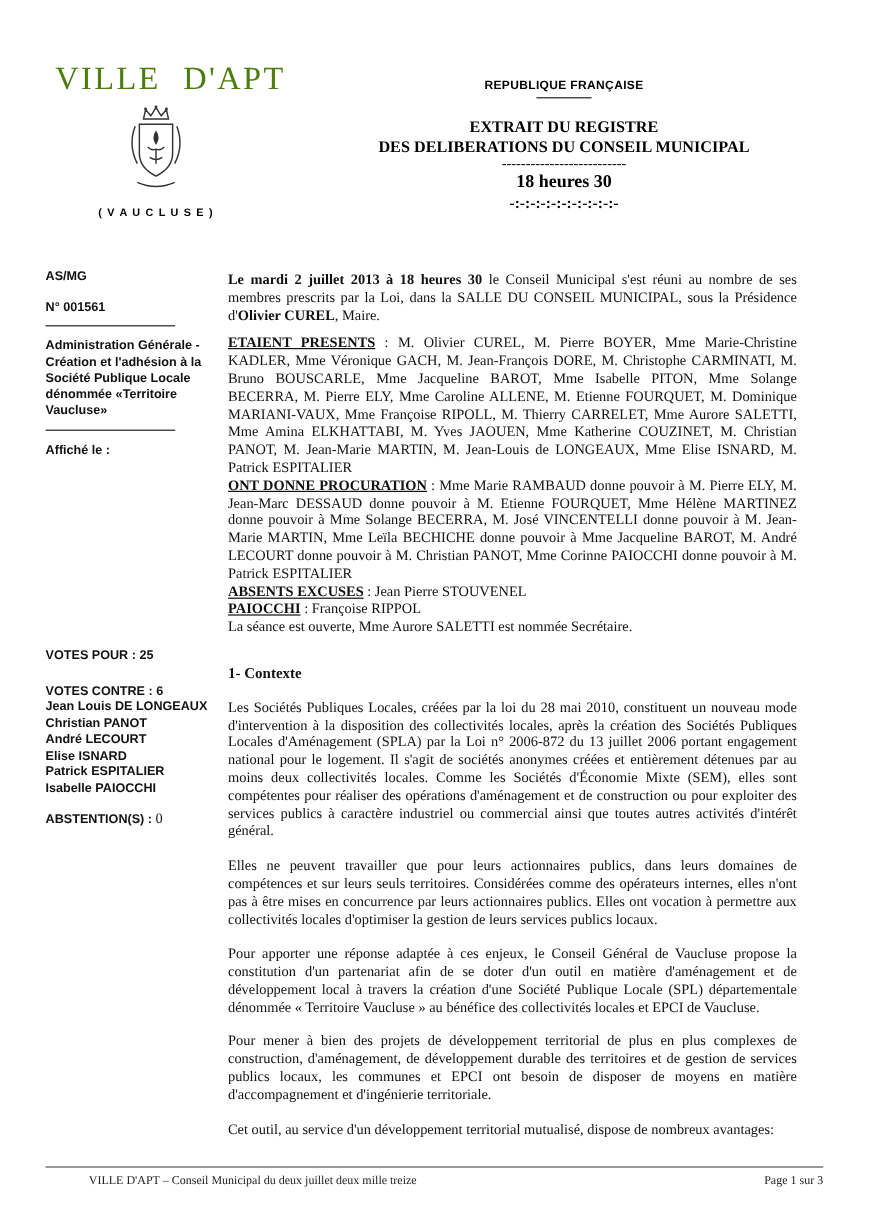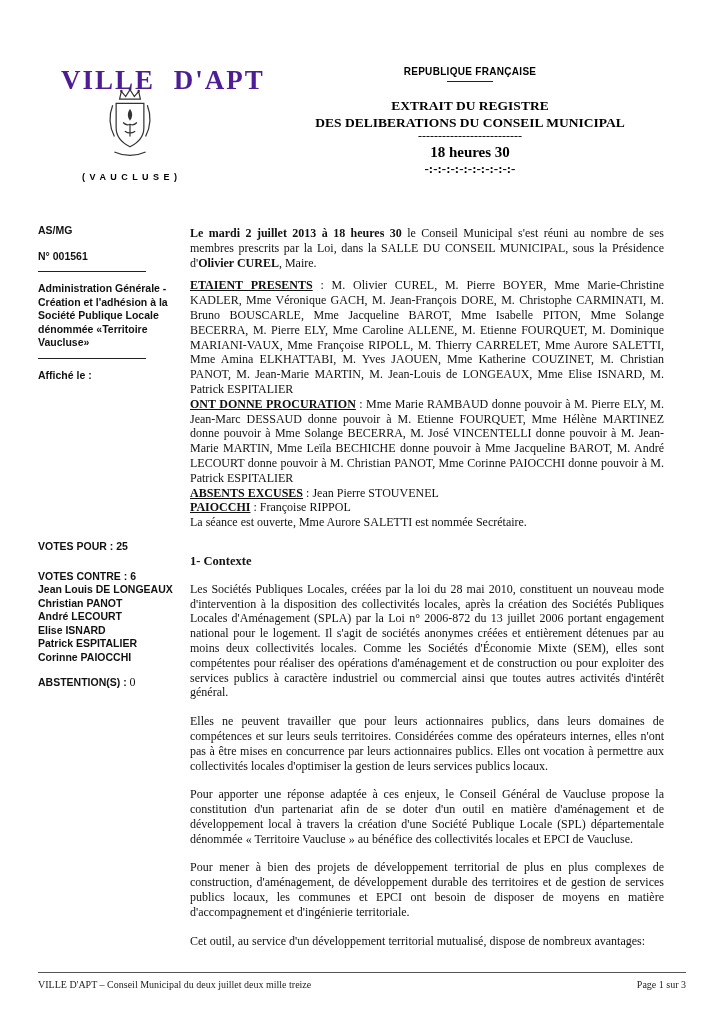--- a/index.html
+++ b/index.html
@@ -11,27 +11,27 @@
     overflow: hidden;
     font-family: "Liberation Serif", serif;
     color: #111111;
   }
 
   
   .city-title {
     position: absolute;
     left: 46px;
     top: 50px;
-    margin: 15px;
+    margin: 0;
     font-family: "Liberation Serif", serif;
     font-size: 27px;
-    font-weight: bold;
+    font-weight: normal;
     letter-spacing: 2px;
     word-spacing: 10px;
-    color: #4c1d95;
+    color: #4d7c0f;
   }
   .coat {
     position: absolute;
     left: 104px;
     top: 86px;
     width: 52px;
     height: 80px;
   }
   .dept {
     position: absolute;
@@ -154,20 +154,21 @@
     color: #222;
   }
   .footer-line {
     height: 1px;
     background: #555;
     margin-bottom: 6px;
   }
   .footer-row {
     display: flex;
     justify-content: space-between;
+    margin-left: 36px;
   }
 </style>
 </head>
 <body>
 
 <div class="page">
 
   <h1 class="city-title">VILLE D'APT</h1>
 
   <div class="coat">
@@ -212,21 +213,21 @@
     <div class="sb-affiche">Affiché le :</div>
 
     <div class="sb-votes">
       <div>VOTES POUR : 25</div>
       <div class="sb-contre">VOTES CONTRE : 6</div>
       <div>Jean Louis DE LONGEAUX</div>
       <div>Christian PANOT</div>
       <div>André LECOURT</div>
       <div>Elise ISNARD</div>
       <div>Patrick ESPITALIER</div>
-      <div>Corinne PAIOCCHI</div>
+      <div>Isabelle PAIOCCHI</div>
       <div class="sb-abst"><span>ABSTENTION(S) :</span> <span class="abst-val">0</span></div>
     </div>
   </aside>
 
   <main class="main">
     <p class="p p-opening"><b>Le mardi 2 juillet 2013 à 18 heures 30</b><span> le Conseil Municipal s'est réuni au nombre de ses membres prescrits par la Loi, dans la SALLE DU CONSEIL MUNICIPAL, sous la Présidence d'</span><b>Olivier CUREL</b><span>, Maire.</span></p>
 
     <p class="p"><span class="lbl">ETAIENT PRESENTS</span><span> : M. Olivier CUREL, M. Pierre BOYER, Mme Marie-Christine KADLER, Mme Véronique GACH, M. Jean-François DORE, M. Christophe CARMINATI, M. Bruno BOUSCARLE, Mme Jacqueline BAROT, Mme Isabelle PITON, Mme Solange BECERRA, M. Pierre ELY, Mme Caroline ALLENE, M. Etienne FOURQUET, M. Dominique MARIANI-VAUX, Mme Françoise RIPOLL, M. Thierry CARRELET, Mme Aurore SALETTI, Mme Amina ELKHATTABI, M. Yves JAOUEN, Mme Katherine COUZINET, M. Christian PANOT, M. Jean-Marie MARTIN, M. Jean-Louis de LONGEAUX, Mme Elise ISNARD, M. Patrick ESPITALIER</span></p>
 
     <p class="p"><span class="lbl">ONT DONNE PROCURATION</span><span> : Mme Marie RAMBAUD donne pouvoir à M. Pierre ELY, M. Jean-Marc DESSAUD donne pouvoir à M. Etienne FOURQUET, Mme Hélène MARTINEZ donne pouvoir à Mme Solange BECERRA, M. José VINCENTELLI donne pouvoir à M. Jean-Marie MARTIN, Mme Leïla BECHICHE donne pouvoir à Mme Jacqueline BAROT, M. André LECOURT donne pouvoir à M. Christian PANOT, Mme Corinne PAIOCCHI donne pouvoir à M. Patrick ESPITALIER</span></p>

